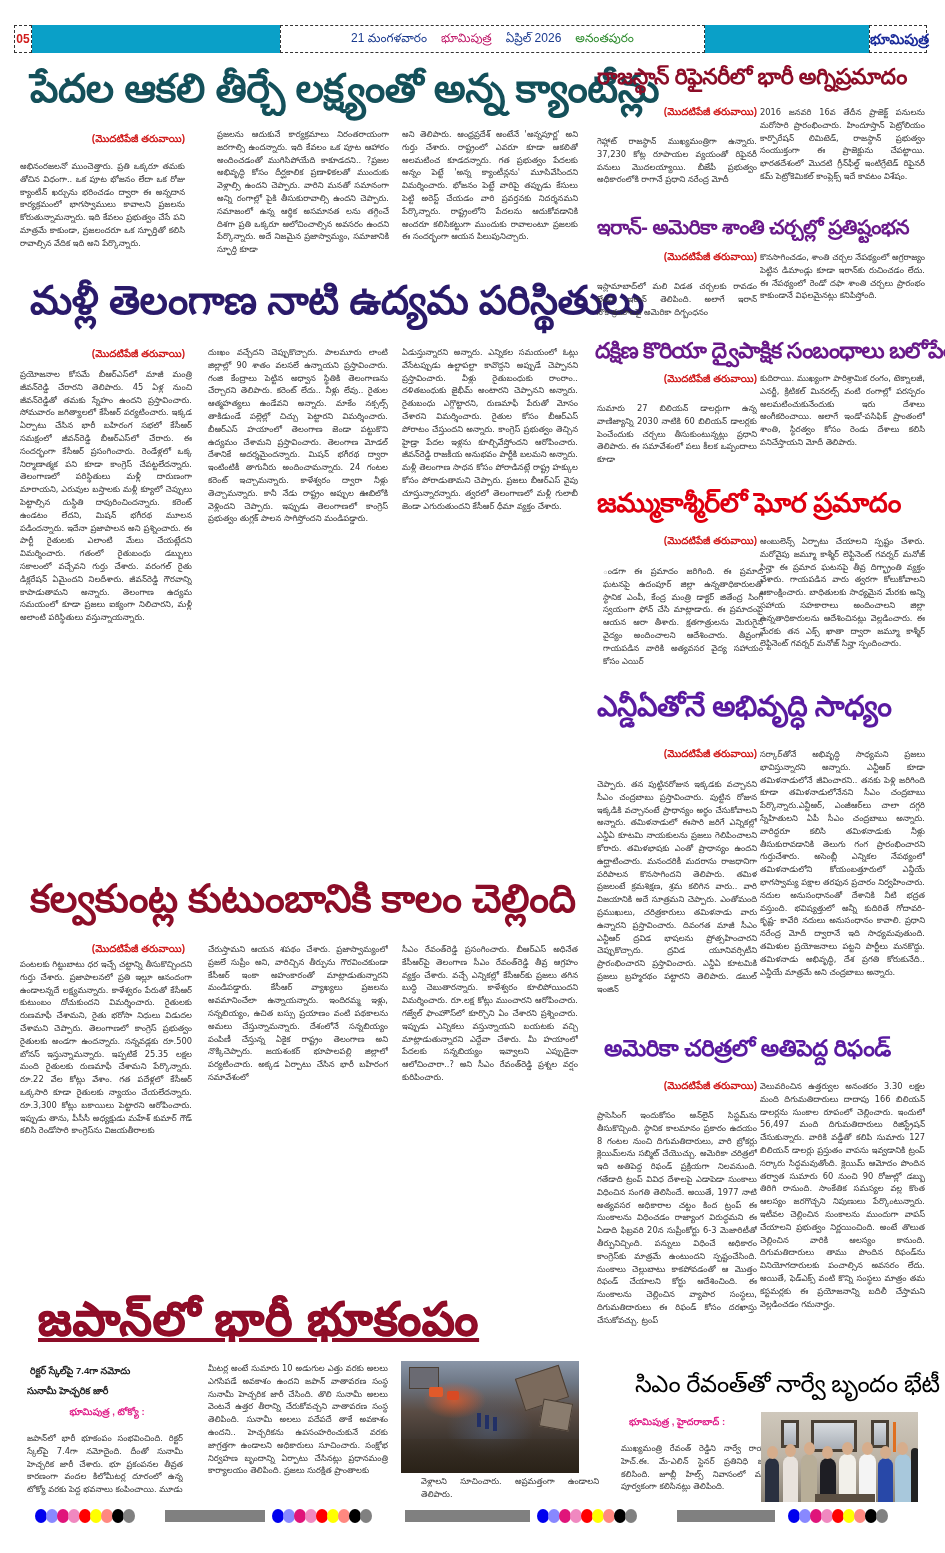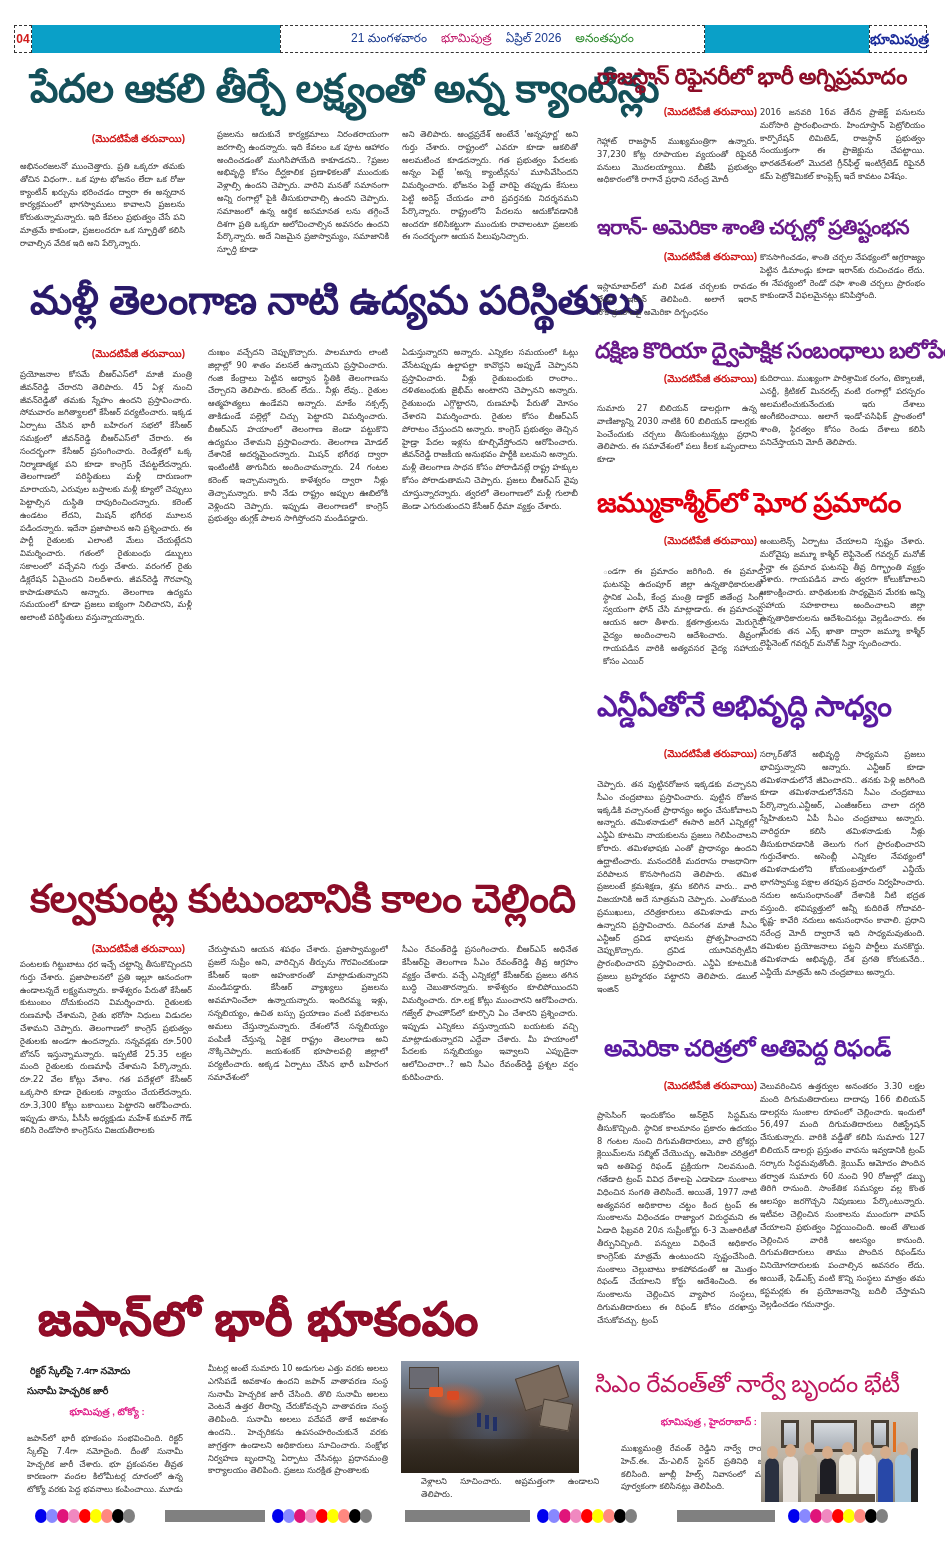--- a/index.html
+++ b/index.html
@@ -25,21 +25,21 @@
   .col { position: absolute; font: 8.3px/12.8px "DejaVu Sans", sans-serif; color: #333; text-align: justify; overflow: hidden; }
 
   
   .teal { color: #14505a; }
   .navy { color: #2a1a6a; }
   .maroon { color: #8c0d28; }
   .crimson { color: #a00f2a; }
   .purple { color: #6a1a8a; }
   .red { color: #e00010; }
   .violet { color: #5a1aa0; }
-  .blue { color: #be185d; }
+  .blue { color: #000000; margin-left: 40px; }
 
   .photo { position: absolute; overflow: hidden; }
   .quake-photo { background:
       radial-gradient(ellipse at 30% 35%, rgba(230,90,40,0.75) 0%, rgba(230,90,40,0) 18%),
       radial-gradient(ellipse at 50% 60%, rgba(80,90,110,0.8) 0%, rgba(80,90,110,0) 35%),
       linear-gradient(180deg, #8a96a8 0%, #6d7684 20%, #5a4c44 45%, #3e3630 70%, #2a2520 100%); }
   .quake-photo .bld { position: absolute; background: #7b6a5c; border: 1px solid #4a3e34; }
   .meeting-photo { background: linear-gradient(180deg, #cfc8bc 0%, #bdb4a6 50%, #8a8276 100%); }
   .meeting-photo .frame { position: absolute; top: 8px; border: 3px solid #4a4034; background: linear-gradient(180deg,#d8dce0,#a8aeb6); }
   .meeting-photo .person { position: absolute; bottom: 0; border-radius: 8px 8px 0 0; }
@@ -49,21 +49,21 @@
   .dots span { width: 12px; height: 14px; border-radius: 50%; margin-right: -1px; display: inline-block; }
   .bar { position: absolute; top: 1510px; height: 12px; background: #808080; }
 
   .sub-quake { position: absolute; font: bold 9.5px "Liberation Sans", sans-serif; color: #222; }
   .dateline-small { position: absolute; font: bold 9.5px "Liberation Sans", sans-serif; color: #e0208a; text-align: center; }
 </style>
 </head>
 <body>
 
 <div class="masthead">
-  <div class="pgnum">04</div>
+  <div class="pgnum">05</div>
   <div class="dateline">
     <span class="d1">21 మంగళవారం</span>
     <span class="d2">భూమిపుత్ర</span>
     <span class="d3">ఏప్రిల్ 2026</span>
     <span class="d4">అనంతపురం</span>
   </div>
   <div class="logo">భూమిపుత్ర</div>
 </div>
 
 <div class="headline teal" style="left:30px;top:66px;font-size:40px;">పేదల ఆకలి తీర్చే లక్ష్యంతో అన్న క్యాంటీన్లు</div>
@@ -77,21 +77,21 @@
 <div class="col" style="left:20px;top:368px;width:172px;height:484px;">ప్రయోజనాల కోసమే బీఆర్ఎస్‌లో మాజీ మంత్రి జీవన్‌రెడ్డి చేరారని తెలిపారు. 45 ఏళ్ల నుంచి జీవన్‌రెడ్డితో తమకు స్నేహం ఉందని ప్రస్తావించారు. సోమవారం జగిత్యాలలో కేసీఆర్ పర్యటించారు. ఇక్కడ ఏర్పాటు చేసిన భారీ బహిరంగ సభలో కేసీఆర్ సమక్షంలో జీవన్‌రెడ్డి బీఆర్ఎస్‌లో చేరారు. ఈ సందర్భంగా కేసీఆర్ ప్రసంగించారు. రెండేళ్లలో ఒక్క నిర్మాణాత్మక పని కూడా కాంగ్రెస్ చేపట్టలేదన్నారు. తెలంగాణలో పరిస్థితులు మళ్లీ దారుణంగా మారాయని, ఎరువుల బస్తాలకు మళ్లీ క్యూలో చెప్పులు పెట్టాల్సిన దుస్థితి దాపురించిందన్నారు. కరెంట్ ఉండటం లేదని, మిషన్ భగీరథ మూలన పడిందన్నారు. ఇదేనా ప్రజాపాలన అని ప్రశ్నించారు. ఈ పార్టీ రైతులకు ఎలాంటి మేలు చేయట్లేదని విమర్శించారు. గతంలో రైతుబంధు డబ్బులు సకాలంలో వచ్చేవని గుర్తు చేశారు. వరంగల్ రైతు డిక్లరేషన్ ఏమైందని నిలదీశారు. జీవన్‌రెడ్డి గౌరవాన్ని కాపాడుతామని అన్నారు. తెలంగాణ ఉద్యమ సమయంలో కూడా ప్రజలు ఐక్యంగా నిలిచారని, మళ్లీ అలాంటి పరిస్థితులు వస్తున్నాయన్నారు.</div>
 <div class="col" style="left:208px;top:346px;width:180px;height:506px;">దుఃఖం వచ్చేదని చెప్పుకొచ్చారు. పాలమూరు లాంటి జిల్లాల్లో 90 శాతం వలసలే ఉన్నాయని ప్రస్తావించారు. గంజి కేంద్రాలు పెట్టిన అధ్వాన స్థితికి తెలంగాణను చేర్చారని తెలిపారు. కరెంట్ లేదు.. నీళ్లు లేవు.. రైతుల ఆత్మహత్యలు ఉండేవని అన్నారు. మాకేం నక్సల్స్ తాకిడుండే పల్లెల్లో చిచ్చు పెట్టారని విమర్శించారు. బీఆర్ఎస్ హయాంలో తెలంగాణ జెండా పట్టుకొని ఉద్యమం చేశామని ప్రస్తావించారు. తెలంగాణ మోడల్ దేశానికే ఆదర్శమైందన్నారు. మిషన్ భగీరథ ద్వారా ఇంటింటికీ తాగునీరు అందించామన్నారు. 24 గంటల కరెంట్ ఇచ్చామన్నారు. కాళేశ్వరం ద్వారా నీళ్లు తెచ్చామన్నారు. కానీ నేడు రాష్ట్రం అప్పుల ఊబిలోకి వెళ్లిందని చెప్పారు. ఇప్పుడు తెలంగాణలో కాంగ్రెస్ ప్రభుత్వం తుగ్లక్ పాలన సాగిస్తోందని మండిపడ్డారు.</div>
 <div class="col" style="left:402px;top:346px;width:176px;height:506px;">ఏడుస్తున్నారని అన్నారు. ఎన్నికల సమయంలో ఓట్లు వేసేటప్పుడు ఉల్టాపల్టా కావొద్దని అప్పుడే చెప్పానని ప్రస్తావించారు. వీళ్లు రైతుబంధుకు రాంరాం.. దళితబంధుకు జైభీమ్ అంటారని చెప్పానని అన్నారు. రైతుబంధు ఎగ్గొట్టారని, రుణమాఫీ పేరుతో మోసం చేశారని విమర్శించారు. రైతుల కోసం బీఆర్ఎస్ పోరాటం చేస్తుందని అన్నారు. కాంగ్రెస్ ప్రభుత్వం తెచ్చిన హైడ్రా పేదల ఇళ్లను కూల్చివేస్తోందని ఆరోపించారు. జీవన్‌రెడ్డి రాజకీయ అనుభవం పార్టీకి బలమని అన్నారు. మళ్లీ తెలంగాణ సాధన కోసం పోరాడినట్లే రాష్ట్ర హక్కుల కోసం పోరాడుతామని చెప్పారు. ప్రజలు బీఆర్ఎస్ వైపు చూస్తున్నారన్నారు. త్వరలో తెలంగాణలో మళ్లీ గులాబీ జెండా ఎగురుతుందని కేసీఆర్ ధీమా వ్యక్తం చేశారు.</div>
 
 <div class="headline maroon" style="left:30px;top:877px;font-size:39px;">కల్వకుంట్ల కుటుంబానికి కాలం చెల్లింది</div>
 <div class="cont" style="left:20px;top:943px;width:165px;">(మొదటిపేజీ తరువాయి)</div>
 <div class="col" style="left:20px;top:958px;width:172px;height:312px;">పంటలకు గిట్టుబాటు ధర ఇచ్చే చట్టాన్ని తీసుకొచ్చిందని గుర్తు చేశారు. ప్రజాపాలనలో ప్రతి ఇల్లూ ఆనందంగా ఉండాలన్నదే లక్ష్యమన్నారు. కాళేశ్వరం పేరుతో కేసీఆర్ కుటుంబం దోచుకుందని విమర్శించారు. రైతులకు రుణమాఫీ చేశామని, రైతు భరోసా నిధులు విడుదల చేశామని చెప్పారు. తెలంగాణలో కాంగ్రెస్ ప్రభుత్వం రైతులకు అండగా ఉందన్నారు. సన్నవడ్లకు రూ.500 బోనస్ ఇస్తున్నామన్నారు. ఇప్పటికే 25.35 లక్షల మంది రైతులకు రుణమాఫీ చేశామని పేర్కొన్నారు. రూ.22 వేల కోట్లు వేశాం. గత పదేళ్లలో కేసీఆర్ ఒక్కసారి కూడా రైతులకు న్యాయం చేయలేదన్నారు. రూ.3,300 కోట్లు బకాయిలు పెట్టారని ఆరోపించారు. ఇప్పుడు తాను, పీసీసీ అధ్యక్షుడు మహేశ్ కుమార్ గౌడ్ కలిసి రెండోసారి కాంగ్రెస్‌ను విజయతీరాలకు</div>
 <div class="col" style="left:208px;top:943px;width:180px;height:327px;">చేరుస్తామని ఆయన శపథం చేశారు. ప్రజాస్వామ్యంలో ప్రజలే సుప్రీం అని, వారిచ్చిన తీర్పును గౌరవించకుండా కేసీఆర్ ఇంకా అహంకారంతో మాట్లాడుతున్నారని మండిపడ్డారు. కేసీఆర్ వ్యాఖ్యలు ప్రజలను అవమానించేలా ఉన్నాయన్నారు. ఇందిరమ్మ ఇళ్లు, సన్నబియ్యం, ఉచిత బస్సు ప్రయాణం వంటి పథకాలను అమలు చేస్తున్నామన్నారు. దేశంలోనే సన్నబియ్యం పంపిణీ చేస్తున్న ఏకైక రాష్ట్రం తెలంగాణ అని నొక్కిచెప్పారు. జయశంకర్ భూపాలపల్లి జిల్లాలో పర్యటించారు. అక్కడ ఏర్పాటు చేసిన భారీ బహిరంగ సమావేశంలో</div>
 <div class="col" style="left:402px;top:943px;width:176px;height:327px;">సీఎం రేవంత్‌రెడ్డి ప్రసంగించారు. బీఆర్ఎస్ అధినేత కేసీఆర్‌పై తెలంగాణ సీఎం రేవంత్‌రెడ్డి తీవ్ర ఆగ్రహం వ్యక్తం చేశారు. వచ్చే ఎన్నికల్లో కేసీఆర్‌కు ప్రజలు తగిన బుద్ధి చెబుతారన్నారు. కాళేశ్వరం కూలిపోయిందని విమర్శించారు. రూ.లక్ష కోట్లు ముంచారని ఆరోపించారు. గజ్వేల్ ఫాంహౌస్‌లో కూర్చొని ఏం చేశారని ప్రశ్నించారు. ఇప్పుడు ఎన్నికలు వస్తున్నాయని బయటకు వచ్చి మాట్లాడుతున్నారని ఎద్దేవా చేశారు. మీ హయాంలో పేదలకు సన్నబియ్యం ఇవ్వాలని ఎప్పుడైనా ఆలోచించారా..? అని సీఎం రేవంత్‌రెడ్డి ప్రశ్నల వర్షం కురిపించారు.</div>
 
-<div class="headline crimson" style="left:38px;top:1292px;font-size:46px;letter-spacing:1px;-webkit-text-stroke:1px #8c0d28;">జపాన్‌లో భారీ భూకంపం</div>
+<div class="headline crimson" style="left:38px;top:1292px;font-size:46px;letter-spacing:1px;text-decoration:underline;-webkit-text-stroke:1px #8c0d28;">జపాన్‌లో భారీ భూకంపం</div>
 <div class="sub-quake" style="left:30px;top:1365px;">రిక్టర్ స్కేల్‌పై 7.4గా నమోదు</div>
 <div class="sub-quake" style="left:27px;top:1385px;">సునామీ హెచ్చరిక జారీ</div>
 <div class="dateline-small" style="left:27px;top:1406px;width:160px;">భూమిపుత్ర , టోక్యో :</div>
 <div class="col" style="left:27px;top:1432px;width:156px;height:68px;">జపాన్‌లో భారీ భూకంపం సంభవించింది. రిక్టర్ స్కేల్‌పై 7.4గా నమోదైంది. దీంతో సునామీ హెచ్చరిక జారీ చేశారు. భూ ప్రకంపనల తీవ్రత కారణంగా వందల కిలోమీటర్ల దూరంలో ఉన్న టోక్యో వరకు పెద్ద భవనాలు కంపించాయి. మూడు</div>
 <div class="col" style="left:208px;top:1362px;width:180px;height:138px;">మీటర్ల అంటే సుమారు 10 అడుగుల ఎత్తు వరకు అలలు ఎగసిపడే అవకాశం ఉందని జపాన్ వాతావరణ సంస్థ సునామీ హెచ్చరిక జారీ చేసింది. తొలి సునామీ అలలు వెంటనే ఉత్తర తీరాన్ని చేరుకోవచ్చని వాతావరణ సంస్థ తెలిపింది. సునామీ అలలు పదేపదే తాకే అవకాశం ఉందని.. హెచ్చరికను ఉపసంహరించుకునే వరకు జాగ్రత్తగా ఉండాలని అధికారులు సూచించారు. సంక్షోభ నిర్వహణ బృందాన్ని ఏర్పాటు చేసినట్లు ప్రధానమంత్రి కార్యాలయం తెలిపింది. ప్రజలు సురక్షిత ప్రాంతాలకు</div>
 <div class="photo quake-photo" style="left:401px;top:1361px;width:178px;height:112px;">
   <div class="bld" style="left:118px;top:10px;width:46px;height:34px;transform:rotate(-18deg);"></div>
   <div class="bld" style="left:140px;top:40px;width:30px;height:28px;transform:rotate(10deg);background:#8a7c6e;"></div>
   <div class="bld" style="left:8px;top:6px;width:30px;height:22px;background:#6a6a72;"></div>
   <div style="position:absolute;left:28px;top:26px;width:14px;height:10px;background:#e25a2a;border-radius:2px;"></div>
@@ -127,21 +127,21 @@
 <div class="cont" style="left:597px;top:748px;width:160px;">(మొదటిపేజీ తరువాయి)</div>
 <div class="col" style="left:597px;top:778px;width:160px;height:240px;">చెప్పారు. తన పుట్టినరోజున ఇక్కడకు వచ్చానని సీఎం చంద్రబాబు ప్రస్తావించారు. పుట్టిన రోజున ఇక్కడికి వచ్చానంటే ప్రాధాన్యం అర్థం చేసుకోవాలని అన్నారు. తమిళనాడులో ఈసారి జరిగే ఎన్నికల్లో ఎన్డీఏ కూటమి నాయకులను ప్రజలు గెలిపించాలని కోరారు. తమిళభాషకు ఎంతో ప్రాధాన్యం ఉందని ఉద్ఘాటించారు. మనందరికీ మదరాసు రాజధానిగా పరిపాలన కొనసాగిందని తెలిపారు. తమిళ ప్రజలంటే క్రమశిక్షణ, శ్రమ కలిగిన వారు.. వారి విజయానికి అదే సూత్రమని చెప్పారు. ఎంతోమంది ప్రముఖులు, చరిత్రకారులు తమిళనాడు వారు ఉన్నారని ప్రస్తావించారు. దివంగత మాజీ సీఎం ఎన్టీఆర్ ద్రవిడ భాషలను ప్రోత్సహించారని చెప్పుకొచ్చారు. ద్రవిడ యూనివర్సిటీని ప్రారంభించారని ప్రస్తావించారు. ఎన్డీఏ కూటమికి ప్రజలు బ్రహ్మరథం పట్టారని తెలిపారు. డబుల్ ఇంజిన్</div>
 <div class="col" style="left:760px;top:748px;width:165px;height:256px;">సర్కార్‌తోనే అభివృద్ధి సాధ్యమని ప్రజలు భావిస్తున్నారని అన్నారు. ఎన్టీఆర్ కూడా తమిళనాడులోనే జీవించారని.. తనకు పెళ్లి జరిగింది కూడా తమిళనాడులోనేనని సీఎం చంద్రబాబు పేర్కొన్నారు.ఎన్టీఆర్, ఎంజీఆర్‌లు చాలా దగ్గరి స్నేహితులని ఏపీ సీఎం చంద్రబాబు అన్నారు. వారిద్దరూ కలిసి తమిళనాడుకు నీళ్లు తీసుకురావడానికి తెలుగు గంగ ప్రారంభించారని గుర్తుచేశారు. అసెంబ్లీ ఎన్నికల నేపథ్యంలో తమిళనాడులోని కోయంబత్తూరులో ఎన్డీయే భాగస్వామ్య పక్షాల తరఫున ప్రచారం నిర్వహించారు. నదుల అనుసంధానంతో దేశానికి నీటి భద్రత వస్తుంది. భవిష్యత్తులో అన్నీ కుదిరితే గోదావరి- కృష్ణ- కావేరి నదులు అనుసంధానం కావాలి. ప్రధాని నరేంద్ర మోదీ ద్వారానే ఇది సాధ్యమవుతుంది. తమిళుల ప్రయోజనాలు పట్టని పార్టీలు మనకొద్దు. తమిళనాడు అభివృద్ధి, దేశ ప్రగతి కోరుకునేది.. ఎన్డీయే మాత్రమే అని చంద్రబాబు అన్నారు.</div>
 
 <div class="headline violet" style="left:604px;top:1035px;font-size:23px;">అమెరికా చరిత్రలో అతిపెద్ద రిఫండ్</div>
 <div class="cont" style="left:597px;top:1080px;width:160px;">(మొదటిపేజీ తరువాయి)</div>
 <div class="col" style="left:597px;top:1109px;width:160px;height:234px;">ప్రాసెసింగ్ ఇందుకోసం ఆన్‌లైన్ సిస్టమ్‌ను తీసుకొచ్చింది. స్థానిక కాలమానం ప్రకారం ఉదయం 8 గంటల నుంచి దిగుమతిదారులు, వారి బ్రోకర్లు క్లెయిమ్‌లను సబ్మిట్ చేయొచ్చు. అమెరికా చరిత్రలో ఇది అతిపెద్ద రిఫండ్ ప్రక్రియగా నిలవనుంది. గతేడాది ట్రంప్ వివిధ దేశాలపై ఎడాపెడా సుంకాలు విధించిన సంగతి తెలిసిందే. అయితే, 1977 నాటి అత్యవసర అధికారాల చట్టం కింద ట్రంప్ ఈ సుంకాలను విధించడం రాజ్యాంగ విరుద్ధమని ఈ ఏడాది ఫిబ్రవరి 20న సుప్రీంకోర్టు 6-3 మెజారిటీతో తీర్పునిచ్చింది. పన్నులు విధించే అధికారం కాంగ్రెస్‌కు మాత్రమే ఉంటుందని స్పష్టంచేసింది. సుంకాలు చెల్లుబాటు కాకపోవడంతో ఆ మొత్తం రిఫండ్ చేయాలని కోర్టు ఆదేశించింది. ఈ సుంకాలను చెల్లించిన వ్యాపార సంస్థలు, దిగుమతిదారులు ఈ రిఫండ్ కోసం దరఖాస్తు చేసుకోవచ్చు. ట్రంప్</div>
 <div class="col" style="left:760px;top:1080px;width:165px;height:268px;">వెలువరించిన ఉత్తర్వుల అనంతరం 3.30 లక్షల మంది దిగుమతిదారులు దాదాపు 166 బిలియన్ డాలర్లను సుంకాల రూపంలో చెల్లించారు. ఇందులో 56,497 మంది దిగుమతిదారులు రిజిస్ట్రేషన్ చేసుకున్నారు. వారికి వడ్డీతో కలిపి సుమారు 127 బిలియన్ డాలర్లు ప్రస్తుతం వాపసు ఇవ్వడానికి ట్రంప్ సర్కారు సిద్ధమవుతోంది. క్లెయిమ్ ఆమోదం పొందిన తర్వాత సుమారు 60 నుంచి 90 రోజుల్లో డబ్బు తిరిగి రానుంది. సాంకేతిక సమస్యల వల్ల కొంత ఆలస్యం జరగొచ్చని నిపుణులు పేర్కొంటున్నారు. ఇటీవల చెల్లించిన సుంకాలను ముందుగా వాపస్ చేయాలని ప్రభుత్వం నిర్ణయించింది. అంటే తొలుత చెల్లించిన వారికి ఆలస్యం కానుంది. దిగుమతిదారులు తాము పొందిన రిఫండ్‌ను వినియోగదారులకు పంచాల్సిన అవసరం లేదు. అయితే, ఫెడ్ఎక్స్ వంటి కొన్ని సంస్థలు మాత్రం తమ కస్టమర్లకు ఈ ప్రయోజనాన్ని బదిలీ చేస్తామని వెల్లడించడం గమనార్హం.</div>
 
 <div class="headline blue" style="left:595px;top:1370px;font-size:24px;font-weight:normal;">సిఎం రేవంత్‌తో నార్వే బృందం భేటీ</div>
-<div class="dateline-small" style="left:597px;top:1416px;width:160px;text-align:right;">భూమిపుత్ర , హైదరాబాద్ :</div>
+<div class="dateline-small" style="left:597px;top:1416px;width:160px;">భూమిపుత్ర , హైదరాబాద్ :</div>
 <div class="col" style="left:621px;top:1442px;width:160px;height:56px;">ముఖ్యమంత్రి రేవంత్ రెడ్డిని నార్వే రాయబారి హెచ్.ఈ. మే-ఎలిన్ స్టెనర్ ప్రతినిధి బృందం కలిసింది. జూబ్లీ హిల్స్ నివాసంలో మర్యాద పూర్వకంగా కలిసినట్లు తెలిపింది.</div>
 <div class="photo meeting-photo" style="left:761px;top:1412px;width:157px;height:90px;">
   <div class="frame" style="left:20px;width:18px;height:28px;"></div>
   <div class="frame" style="left:50px;width:46px;height:32px;"></div>
   <div class="frame" style="left:110px;width:18px;height:28px;"></div>
   <div style="position:absolute;left:132px;top:10px;width:3px;height:30px;background:#e07020;"></div>
   <div class="person" style="left:4px;width:14px;height:44px;background:#2a3040;"></div>
     <div class="head" style="left:6px;top:34px;"></div>
   <div class="person" style="left:22px;width:15px;height:46px;background:#e8e2dc;"></div>
     <div class="head" style="left:24px;top:32px;"></div>

